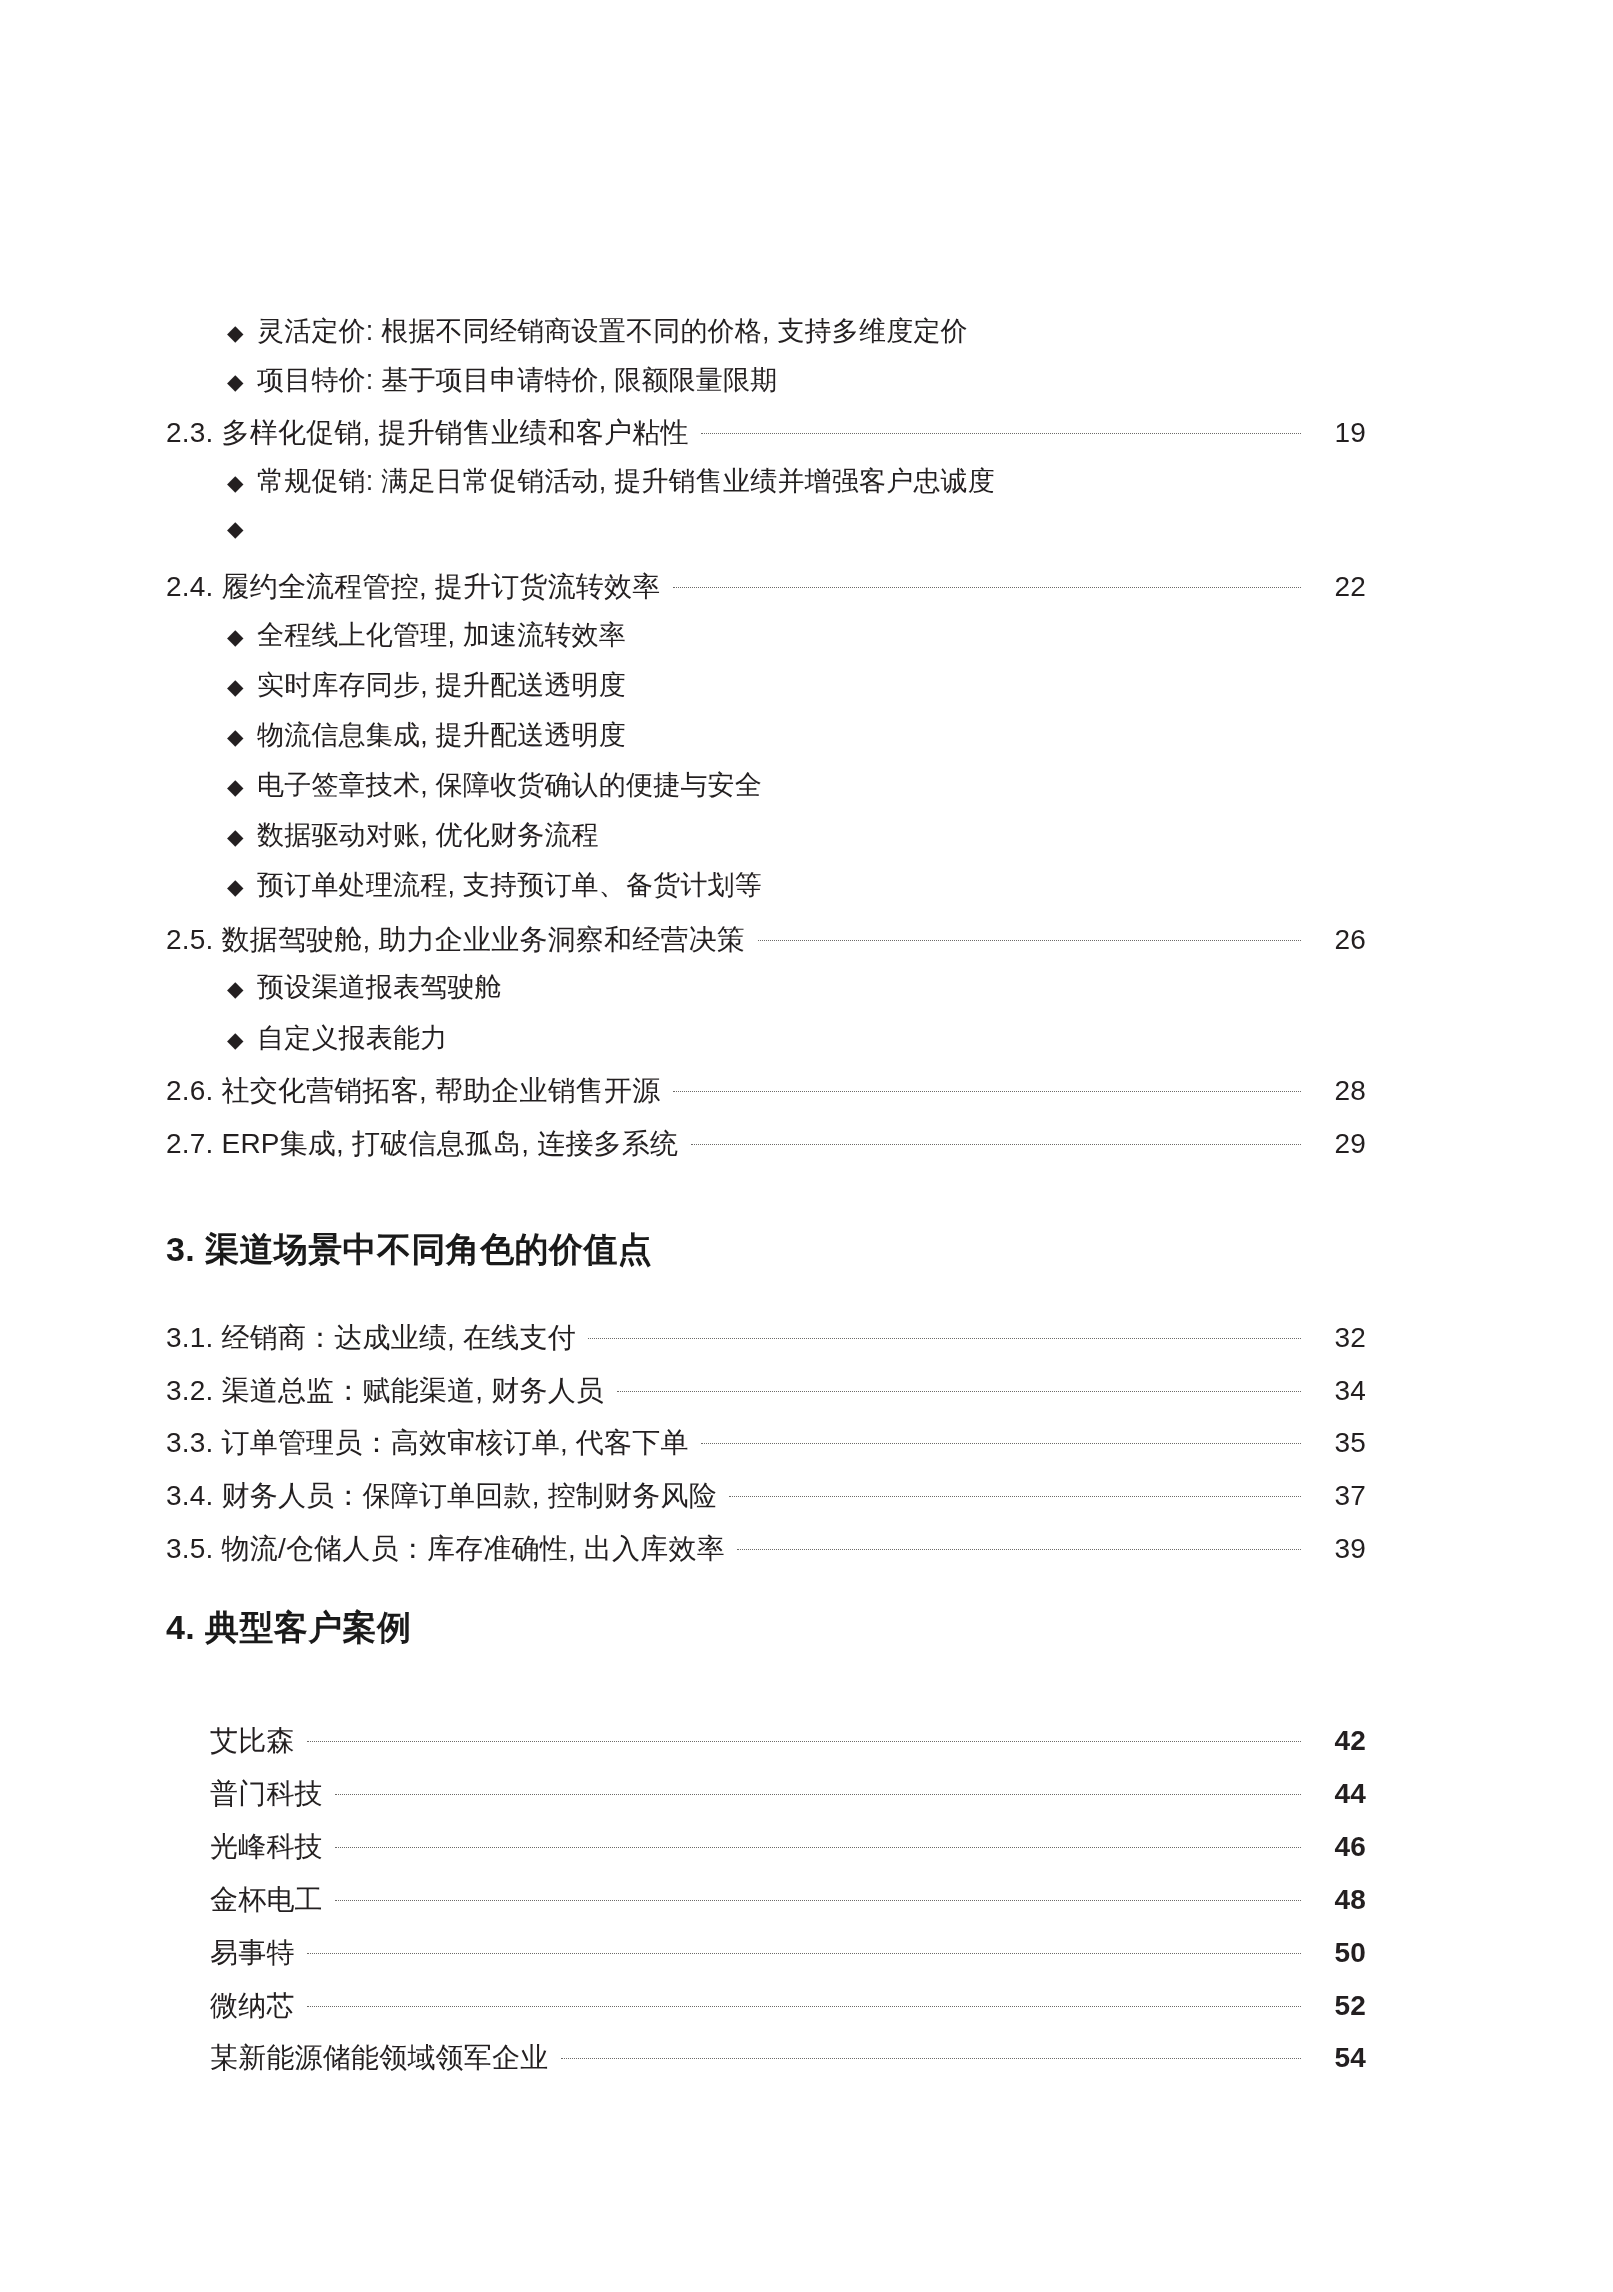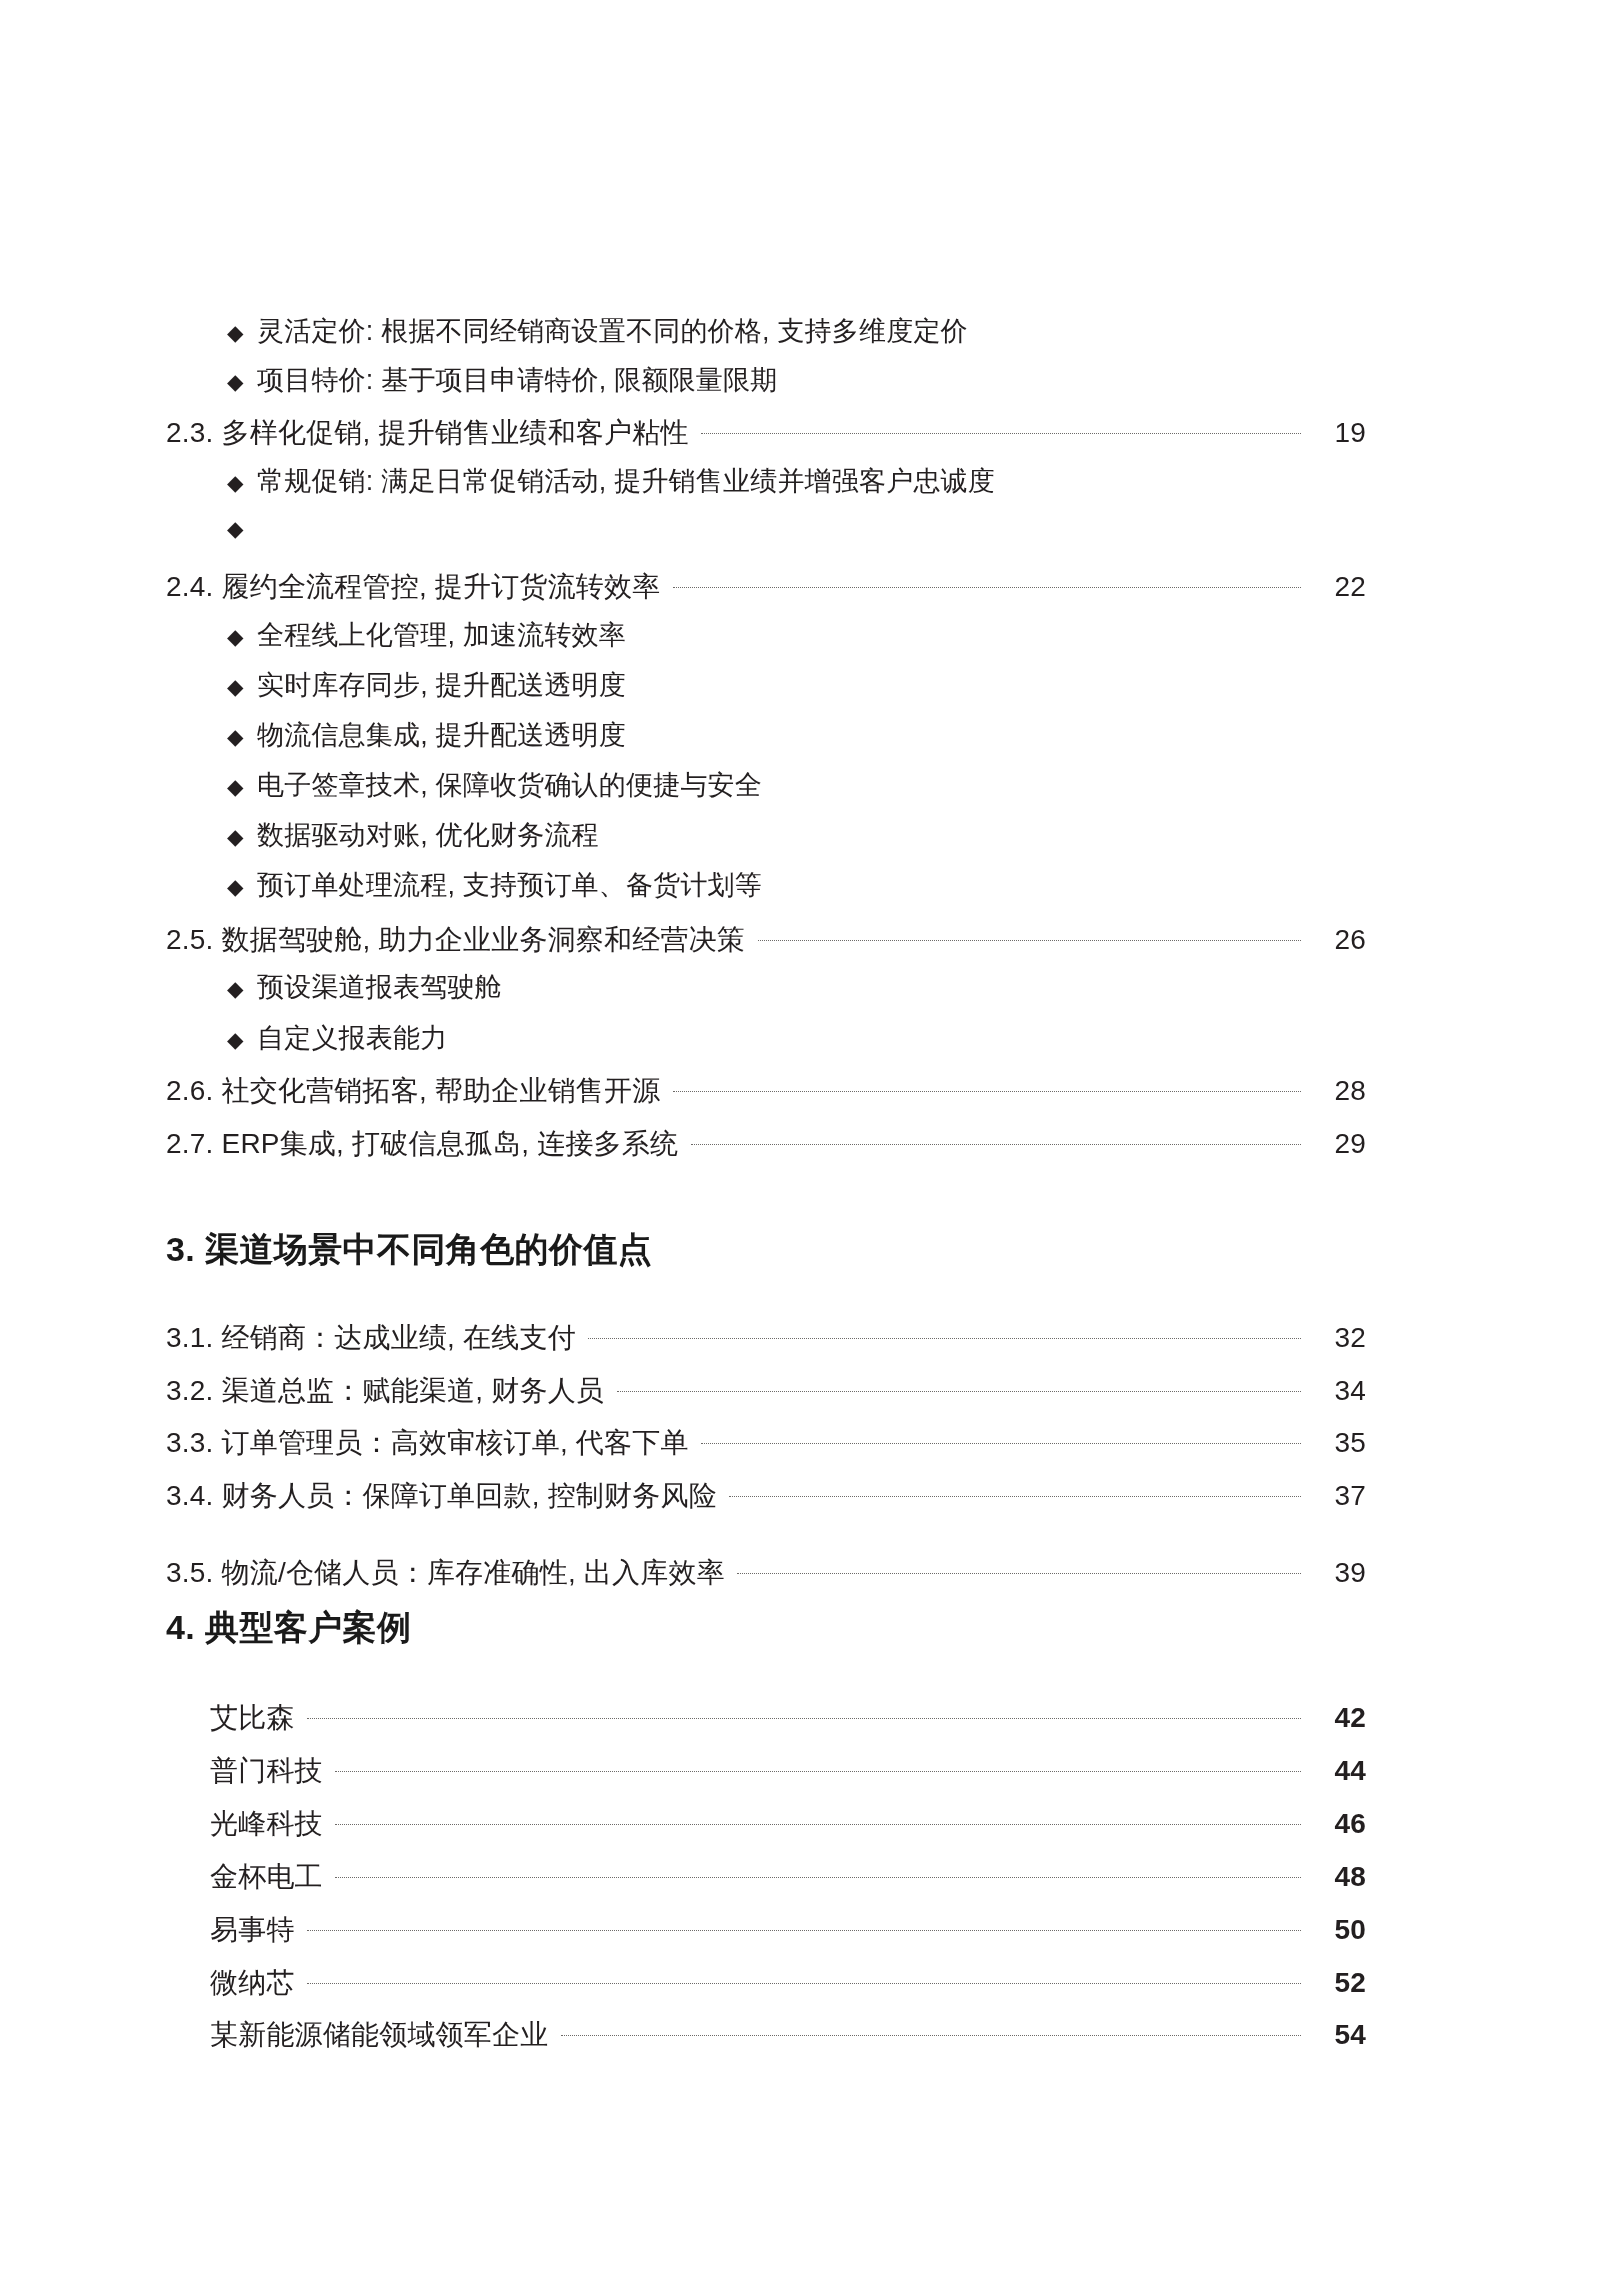--- a/index.html
+++ b/index.html
@@ -29,20 +29,21 @@
     top: 0;
     width: 1614px;
   }
 
   
   .toc-row {
     display: flex;
     align-items: baseline;
     width: 100%;
     box-sizing: border-box;
+    margin-top: 23px;
   }
   .toc-label {
     white-space: nowrap;
     flex: 0 0 auto;
   }
   .leader {
     flex: 1 1 auto;
     min-width: 12.5px;
     margin: 0 9px 0 12.5px;
     position: relative;
@@ -214,21 +215,21 @@
       <div class="toc-row entry-l1" style="position: absolute; left: 0px; right: 0px; top: 1429px;">
         <span class="toc-label"><span>3.3.</span> <span>订单管理员：高效审核订单, 代客下单</span></span>
         <span class="leader"></span>
         <span class="page-num">35</span>
       </div>
       <div class="toc-row entry-l1" style="position: absolute; left: 0px; right: 0px; top: 1482px;">
         <span class="toc-label"><span>3.4.</span> <span>财务人员：保障订单回款, 控制财务风险</span></span>
         <span class="leader"></span>
         <span class="page-num">37</span>
       </div>
-      <div class="toc-row entry-l1" style="position: absolute; left: 0px; right: 10px; top: 1535px; margin-top: 24px;">
+      <div class="toc-row entry-l1" style="position: absolute; left: 0px; right: 10px; top: 1535px;">
         <span class="toc-label"><span>3.5.</span> <span>物流/仓储人员：库存准确性, 出入库效率</span></span>
         <span class="leader"></span>
         <span class="page-num">39</span>
       </div>
       <div class="heading" style="position: absolute; left: 0px; right: 0px; top: 1610px;">4. 典型客户案例</div>
       <div class="toc-row entry-plain" style="position: absolute; left: 0px; right: 0px; top: 1704px;">
         <span class="toc-label"><span>艾比森</span></span>
         <span class="leader"></span>
         <span class="page-num">42</span>
       </div>

